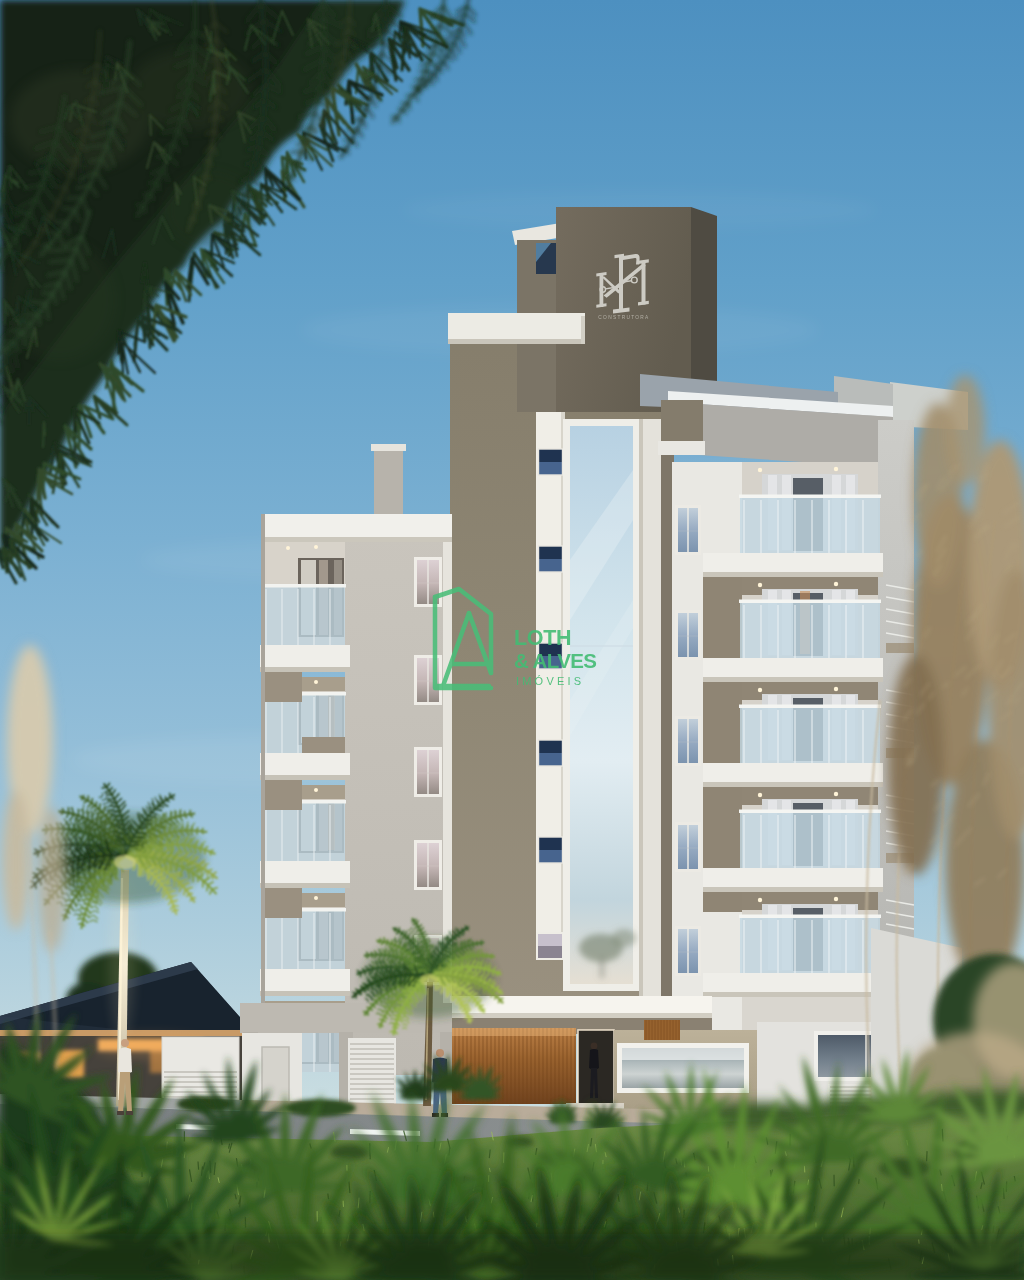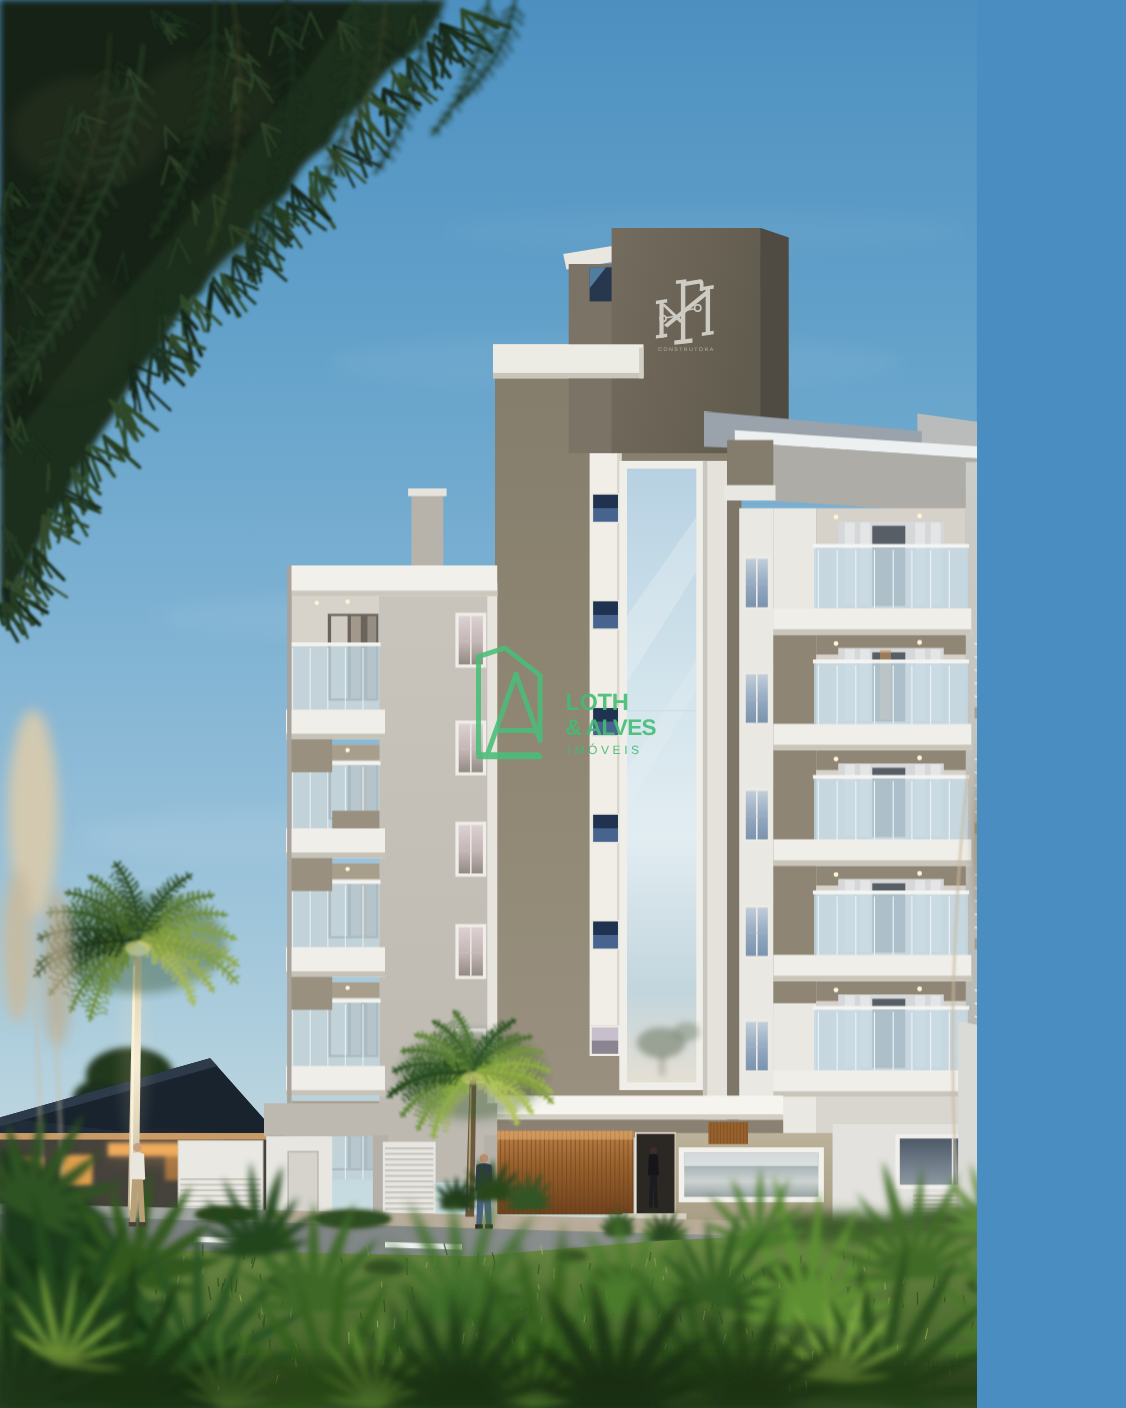--- a/index.html
+++ b/index.html
@@ -1,15 +1,15 @@
 <!DOCTYPE html>
 <html><head><meta charset="utf-8">
 <style>
 html,body{margin:0;padding:0;background:#4a8ec1;}
-#scene{width:888px;height:1280px;overflow:hidden;position:relative;}
+#scene{width:1024px;height:1280px;overflow:hidden;position:relative;}
 svg{display:block;}
 text{font-family:"Liberation Sans",sans-serif;}
 </style></head><body>
 
 <div id="scene">
 <svg width="1024" height="1280" viewBox="0 0 1024 1280" xmlns="http://www.w3.org/2000/svg">
 <defs>
 <linearGradient id="sky" x1="0" y1="0" x2="0" y2="1">
 <stop offset="0" stop-color="#4d90c0"></stop>
           <stop offset="0.22" stop-color="#61a0c9"></stop>

